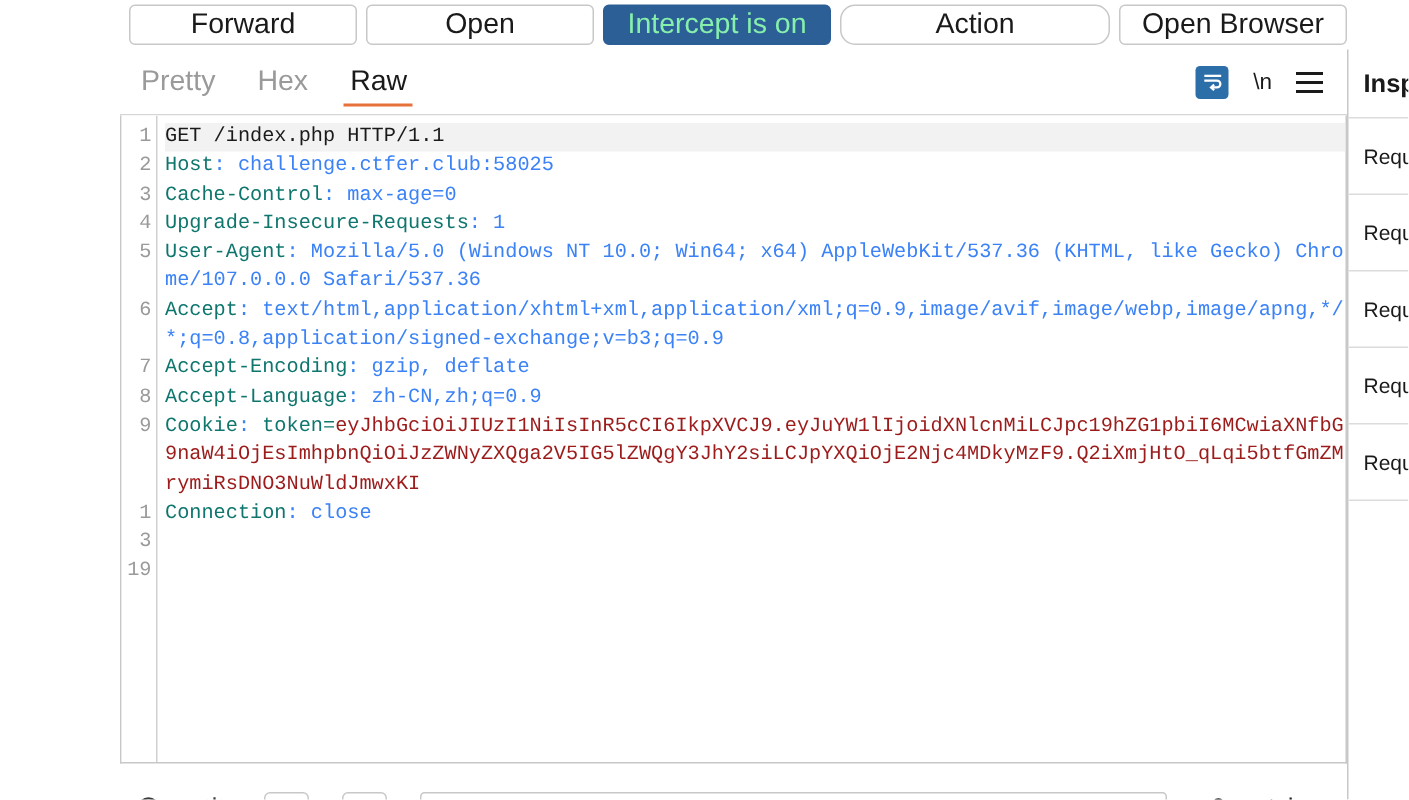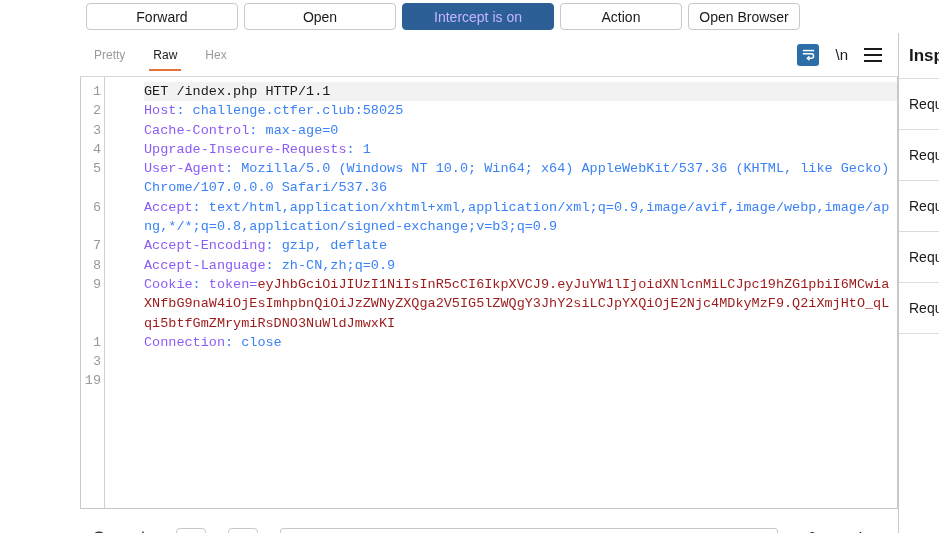--- a/index.html
+++ b/index.html
@@ -26,42 +26,42 @@
   .action-bar {
     position: absolute; left: 80px; top: 0; width: 859px; height: 33px;
     background: #ffffff;
     display: flex; align-items: center; gap: 6px;
     padding: 0 6px;
   }
   .abtn {
     height: 27px; min-width: 0;
     border: 1px solid #c8c8c8; border-radius: 4px;
     background: #ffffff; color: #1a1a1a;
-    font-size: 14px; font-family: "Liberation Sans", sans-serif;
+    font-size: 19px; font-family: "Liberation Sans", sans-serif;
     display: flex; align-items: center; justify-content: center;
     cursor: pointer; padding: 0 10px;
     white-space: nowrap;
   }
   .abtn.w-forward { width: 152px; }
   .abtn.w-drop { width: 152px; }
-  .abtn.w-intercept { width: 152px; background: #2c5f96; border-color: #2c5f96; color: #c4b5fd; }
-  .abtn.w-action { width: 122px; }
-  .abtn.w-browser { width: 112px; }
+  .abtn.w-intercept { width: 152px; background: #2c5f96; border-color: #2c5f96; color: #86efac; }
+  .abtn.w-action { width: 180px; border-radius: 10px; }
+  .abtn.w-browser { width: 152px; }
 
   
   .tab-row {
     position: absolute; left: 80px; top: 33px; width: 818px; height: 44px;
     background: #ffffff;
     border-bottom: 1px solid #d6d6d6;
     display: flex; align-items: center;
   }
   .tab {
     height: 44px; padding: 0 14px;
     display: flex; align-items: center; justify-content: center;
-    font-size: 12px; color: #9a9a9a; cursor: pointer;
+    font-size: 19px; color: #9a9a9a; cursor: pointer;
     position: relative;
     font-family: "Liberation Sans", sans-serif;
   }
   .tab.active { color: #1a1a1a; }
   .tab.active::after {
     content: ""; position: absolute; left: 10px; right: 10px; bottom: 6px;
     height: 2px; background: #e8703a;
   }
   .tab-spacer { flex: 1; }
   .tab-icons { display: flex; align-items: center; gap: 16px; padding-right: 16px; }
@@ -96,23 +96,23 @@
     color: #9a9a9a; background: #ffffff;
     border-right: 1px solid #d0d0d0;
     user-select: none;
   }
   .gutter div { height: 19.3px; padding-right: 3px; }
   .code {
     flex: 1; padding-top: 5px; padding-left: 5px;
     white-space: pre-wrap; word-break: break-all;
     color: #1a1a1a; overflow: hidden;
   }
-  .code .ln { min-height: 19.3px; margin-left: 34px; }
+  .code .ln { min-height: 19.3px; }
   .code .ln.first { background: #f2f2f2; }
-  .hk { color: #8b5cf6; }
+  .hk { color: #0f766e; }
   .hv { color: #3b82f6; }
   .tok { color: #9c1b1b; }
   .req { color: #1a1a1a; }
 
   
   .bottom-bar {
     position: absolute; left: 80px; top: 509px; width: 818px; height: 24px;
     background: #ffffff;
     display: flex; align-items: flex-start; gap: 22px;
     padding: 3px 8px 0 8px;
@@ -169,22 +169,22 @@
   <div class="action-bar">
     <div class="abtn w-forward">Forward</div>
     <div class="abtn w-drop">Open</div>
     <div class="abtn w-intercept">Intercept is on</div>
     <div class="abtn w-action">Action</div>
     <div class="abtn w-browser">Open Browser</div>
   </div>
 
   <div class="tab-row">
     <div class="tab">Pretty</div>
+    <div class="tab">Hex</div>
     <div class="tab active">Raw</div>
-    <div class="tab">Hex</div>
     <div class="tab-spacer"></div>
     <div class="tab-icons">
       <div class="wrap-icon">
         <svg width="15" height="15" viewBox="0 0 16 16" aria-hidden="true">
           <rect x="2" y="3" width="12" height="1.6" fill="#ffffff"></rect>
           <path d="M2 7.2 h9 a2.4 2.4 0 0 1 0 4.8 h-3" stroke="#ffffff" stroke-width="1.6" fill="none"></path>
           <path d="M9 10 l-2.2 2 l2.2 2" stroke="#ffffff" stroke-width="1.6" fill="none"></path>
         </svg>
       </div>
       <div class="nl-icon">\n</div>

